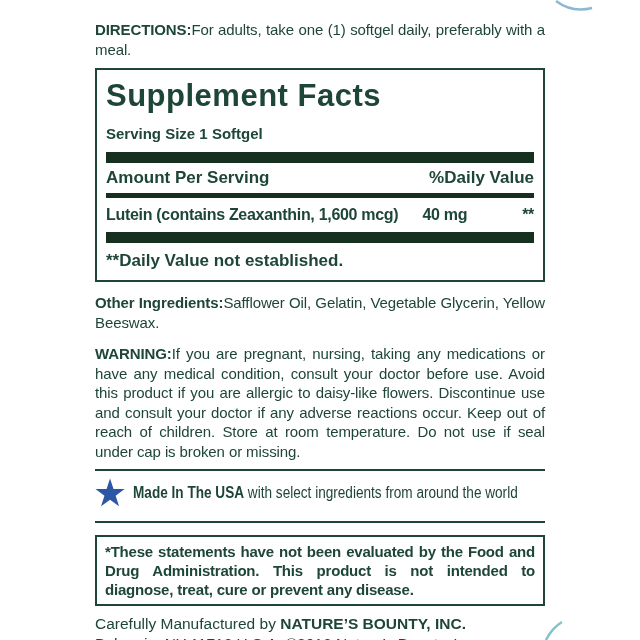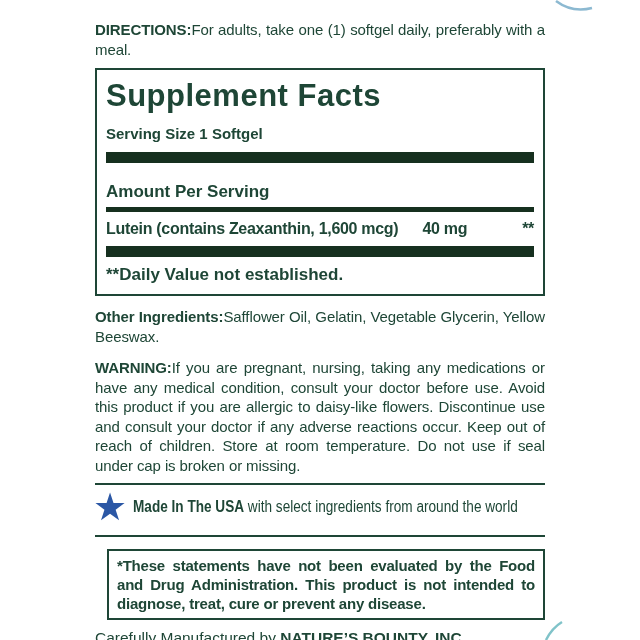--- a/index.html
+++ b/index.html
@@ -63,21 +63,20 @@
     display: flex;
     justify-content: space-between;
     align-items: baseline;
     font-weight: bold;
     white-space: nowrap;
   }
   .sf-row.header {
     font-size: 17px;
     line-height: 20px;
     padding: 5px 0;
-    margin-top: 14px;
   }
   .sf-row.nutrient {
     font-size: 16px;
     line-height: 20px;
     padding: 7px 0;
     letter-spacing: -0.3px;
   }
   .sf-row.nutrient .n-name { flex: 1 1 auto; text-align: left; }
   .sf-row.nutrient .n-amount { flex: 0 0 auto; padding-right: 55px; }
   .sf-row.nutrient .n-dv { flex: 0 0 auto; text-align: right; }
@@ -119,21 +118,20 @@
   .disclaimer-box {
     margin-top: 12px;
     border: 2px solid var(--text-green, #1e4636);
     padding: 5px 8px;
     font-size: 15px;
     font-weight: bold;
     line-height: 19px;
     text-align: justify;
     letter-spacing: -0.2px;
     box-sizing: border-box;
-    margin-left: 12px;
   }
   .mfg {
     margin-top: 8px;
     font-size: 15.5px;
     line-height: 20px;
   }
   .mfg .b { font-weight: bold; text-align: center; }
   .deco {
     position: absolute;
     top: 0; left: 0;
@@ -153,20 +151,21 @@
   <p class="para"><span class="lbl">DIRECTIONS:</span><span>For adults, take one (1) softgel daily, preferably with a meal.</span></p>
 
   <div class="sf-box">
     <div class="sf-title">Supplement Facts</div>
     <div class="sf-serving">Serving Size 1 Softgel</div>
 
     <div class="bar thick"></div>
 
     <div class="sf-row header">
       <span>Amount Per Serving</span>
+      <span>%Daily Value</span>
     </div>
 
     <div class="bar med"></div>
 
     <div class="sf-row nutrient">
       <span class="n-name">Lutein (contains Zeaxanthin, 1,600 mcg)</span>
       <span class="n-amount">40 mg</span>
       <span class="n-dv">**</span>
     </div>
 

